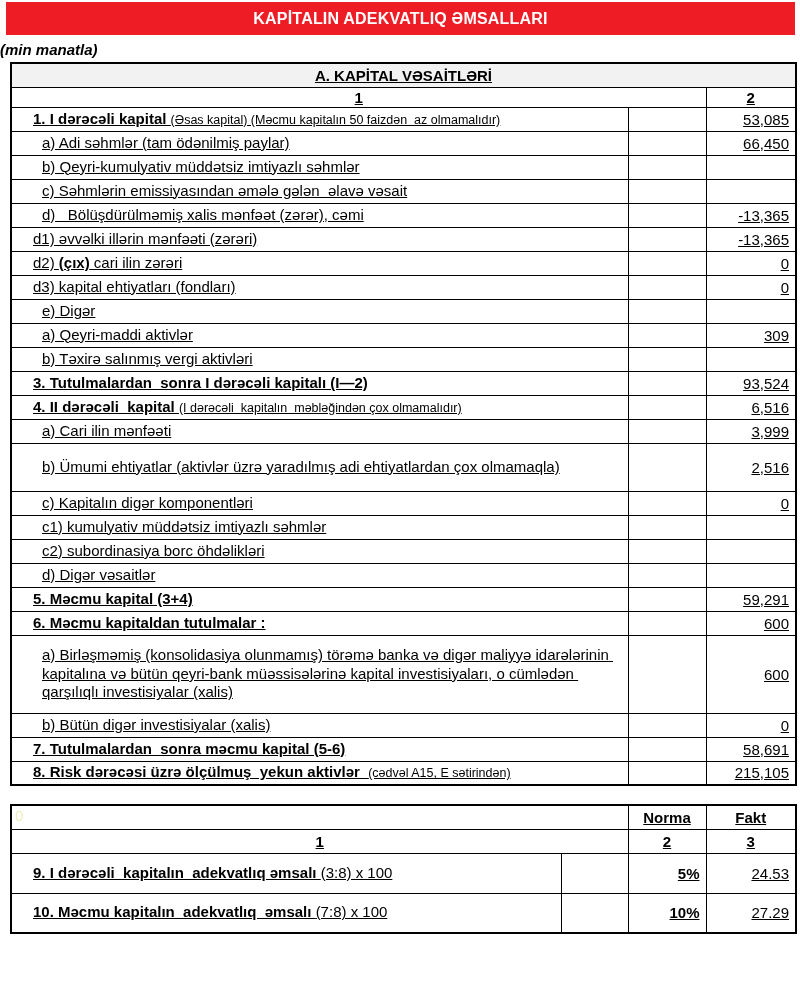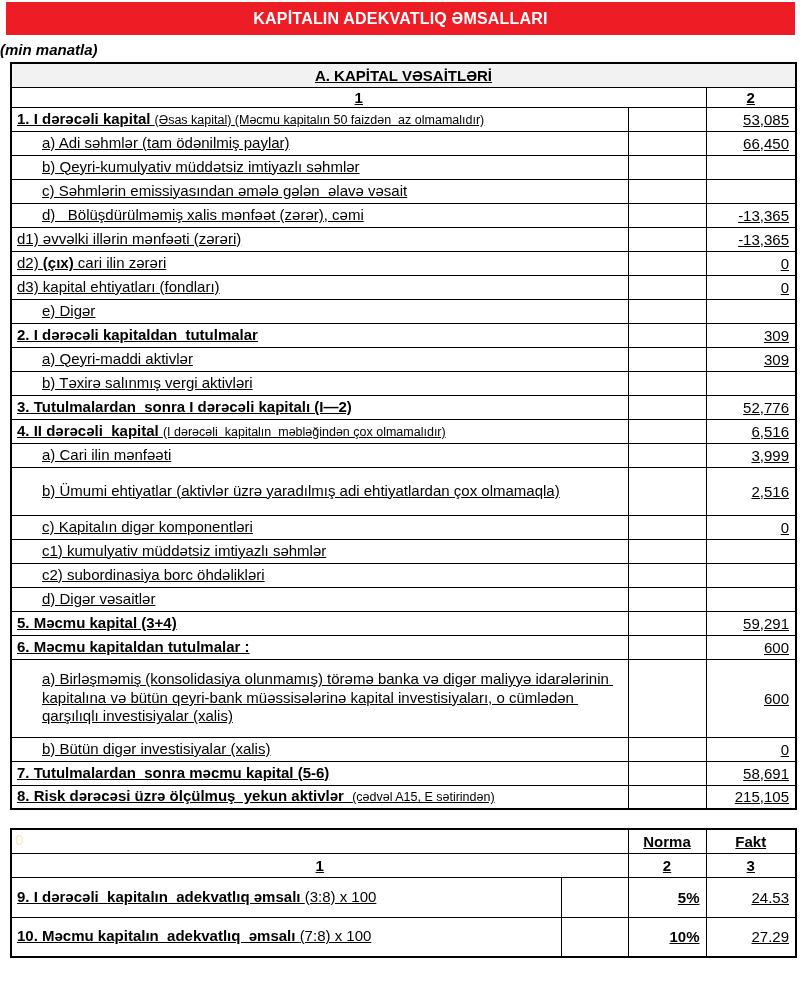--- a/index.html
+++ b/index.html
@@ -42,21 +42,21 @@
     vertical-align:middle;
     overflow:hidden;
   }
   .section-title{
     background:var(--header-bg);
     text-align:center;font-weight:bold;font-size:16px;height:24px;
   }
   .colnum-row th{
     text-align:center;font-weight:bold;font-size:15px;height:20px;padding:0 4px;
   }
-  td.lbl{white-space:pre-wrap;line-height:1.25;padding-left:5px;}
+  td.lbl{white-space:pre-wrap;line-height:1.25;padding-left:21px;}
   td.lbl.ind{padding-left:30px;}
   td.val{text-align:right;padding-right:6px;white-space:nowrap;}
   tr.rh1 td{height:24px;}
   tr.rh2 td{height:48px;}
   tr.rh3 td{height:78px;}
   .b{font-weight:bold;}
   .sm{font-size:12.5px;}
   .tbl-b{margin-top:18px;border-bottom-width:3px;}
   .tbl-b td{height:40px;}
   .tbl-b th{height:24px;}
@@ -133,38 +133,33 @@
           <td class="lbl"><span>d3) kapital ehtiyatları (fondları)</span></td>
           <td></td>
           <td class="val">0</td>
         </tr>
         <tr class="rh1">
           <td class="lbl ind"><span>e) Digər</span></td>
           <td></td>
           <td class="val"></td>
         </tr>
         <tr class="rh1">
-          <td class="lbl"><span class="b">2. I dərəcəli kapitaldan  tutulmalar</span></td>
+          <td class="lbl ind"><span>a) Qeyri-maddi aktivlər</span></td>
           <td></td>
           <td class="val">309</td>
         </tr>
         <tr class="rh1">
-          <td class="lbl ind"><span>a) Qeyri-maddi aktivlər</span></td>
-          <td></td>
-          <td class="val">309</td>
-        </tr>
-        <tr class="rh1">
           <td class="lbl ind"><span>b) Təxirə salınmış vergi aktivləri</span></td>
           <td></td>
           <td class="val"></td>
         </tr>
         <tr class="rh1">
           <td class="lbl"><span class="b">3. Tutulmalardan  sonra I dərəcəli kapitalı (I—2)</span></td>
           <td></td>
-          <td class="val">52,776</td>
+          <td class="val">93,524</td>
         </tr>
         <tr class="rh1">
           <td class="lbl"><span class="b">4. II dərəcəli  kapital </span><span class="sm">(I dərəcəli  kapitalın  məbləğindən çox olmamalıdır)</span></td>
           <td></td>
           <td class="val">6,516</td>
         </tr>
         <tr class="rh1">
           <td class="lbl ind"><span>a) Cari ilin mənfəəti</span></td>
           <td></td>
           <td class="val">3,999</td>

